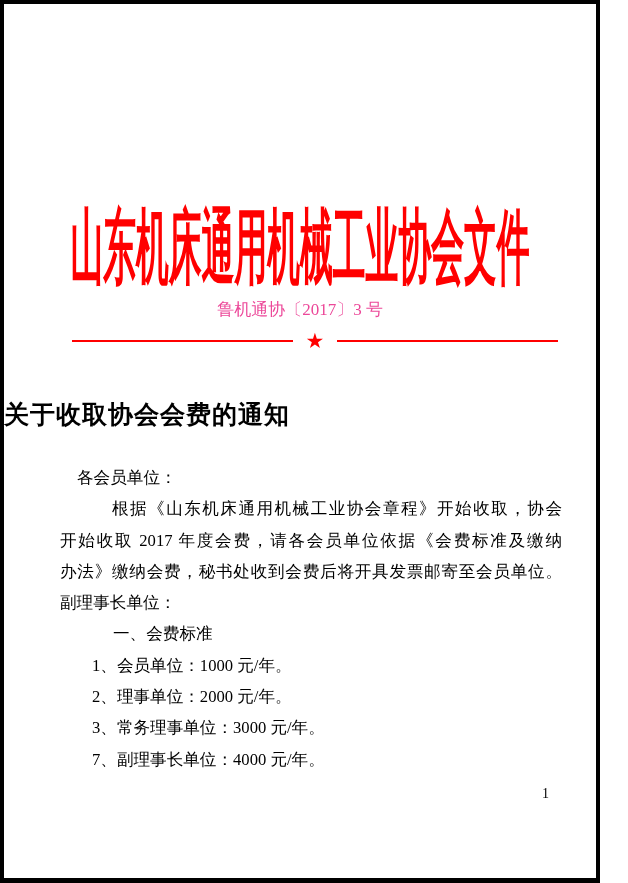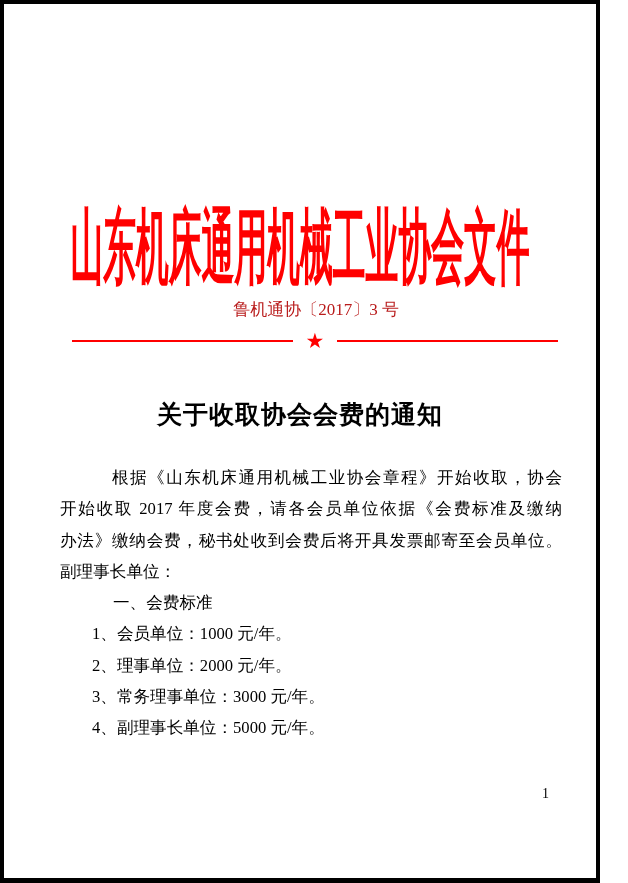--- a/index.html
+++ b/index.html
@@ -32,22 +32,21 @@
     color: #ff0000;
   }
   .doc-number {
     position: absolute;
     top: 294px;
     left: 0;
     width: 100%;
     text-align: center;
     font-size: 17px;
     line-height: 24px;
-    color: #b91c1c;
-    padding-left: 16px;
+    color: #ec4899;
   }
   .red-rule {
     position: absolute;
     top: 326px;
     left: 68px;
     width: 486px;
     height: 22px;
     display: flex;
     align-items: center;
   }
@@ -63,21 +62,20 @@
     line-height: 21px;
     color: #ff0000;
     font-family: "DejaVu Sans", sans-serif;
   }
   
   .notice-title {
     position: absolute;
     top: 394px;
     left: 0;
     width: 100%;
-    text-align: center;
     font-size: 25px;
     line-height: 34px;
     font-weight: bold;
     letter-spacing: 1px;
   }
   .doc-body {
     position: absolute;
     top: 458px;
     left: 56px;
     width: 502px;
@@ -120,26 +118,27 @@
 
   <div class="red-rule">
     <div class="seg"></div>
     <div class="star">★</div>
     <div class="seg"></div>
   </div>
 
   <div class="notice-title">关于收取协会会费的通知</div>
 
   <div class="doc-body">
+    <div class="line ind-1">各会员单位：</div>
     <div class="line wrapfit ind-2">根据《山东机床通用机械工业协会章程》开始收取，协会</div>
     <div class="line wrapfit">开始收取 2017 年度会费，请各会员单位依据《会费标准及缴纳</div>
     <div class="line wrapfit">办法》缴纳会费，秘书处收到会费后将开具发票邮寄至会员单位。</div>
     <div class="line">副理事长单位：</div>
     <div class="line ind-h">一、会费标准</div>
     <div class="line ind-li">1、会员单位：1000 元/年。</div>
     <div class="line ind-li">2、理事单位：2000 元/年。</div>
     <div class="line ind-li">3、常务理事单位：3000 元/年。</div>
-    <div class="line ind-li">4、副理事长单位：5000 元/年。</div>
+    <div class="line ind-li">7、副理事长单位：4000 元/年。</div>
   </div>
 
   <div class="page-number">1</div>
 
 </div>
 
 </body></html>

